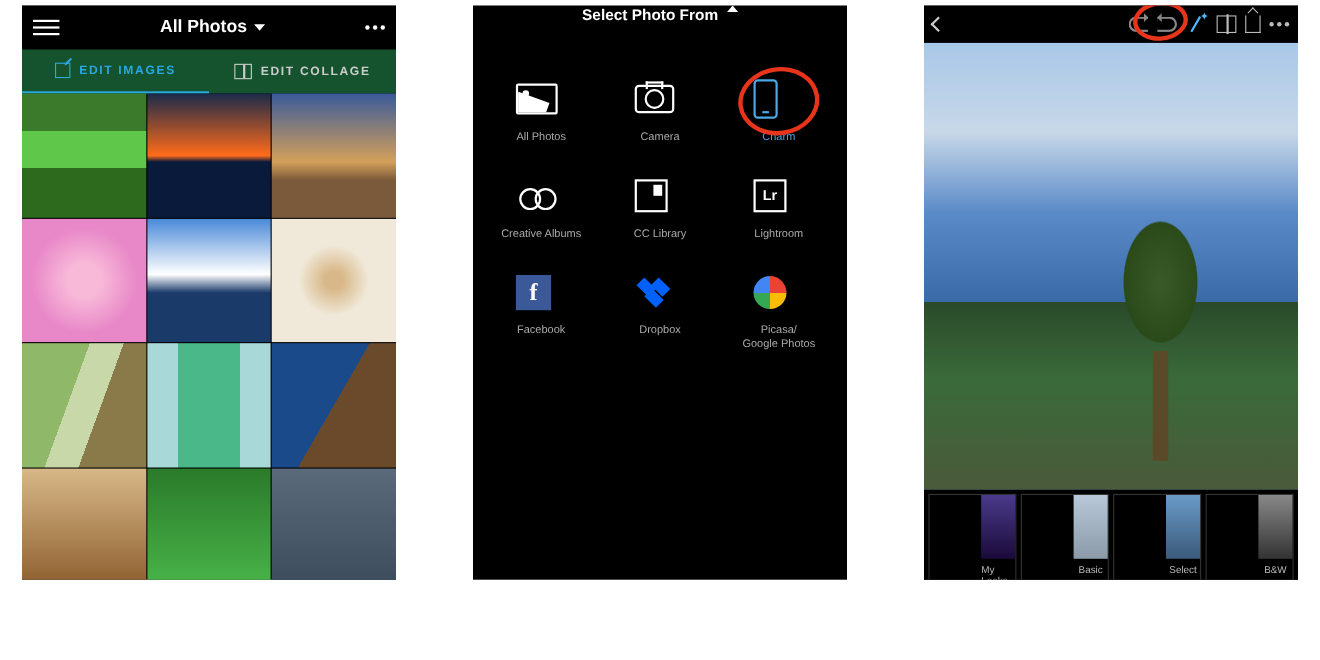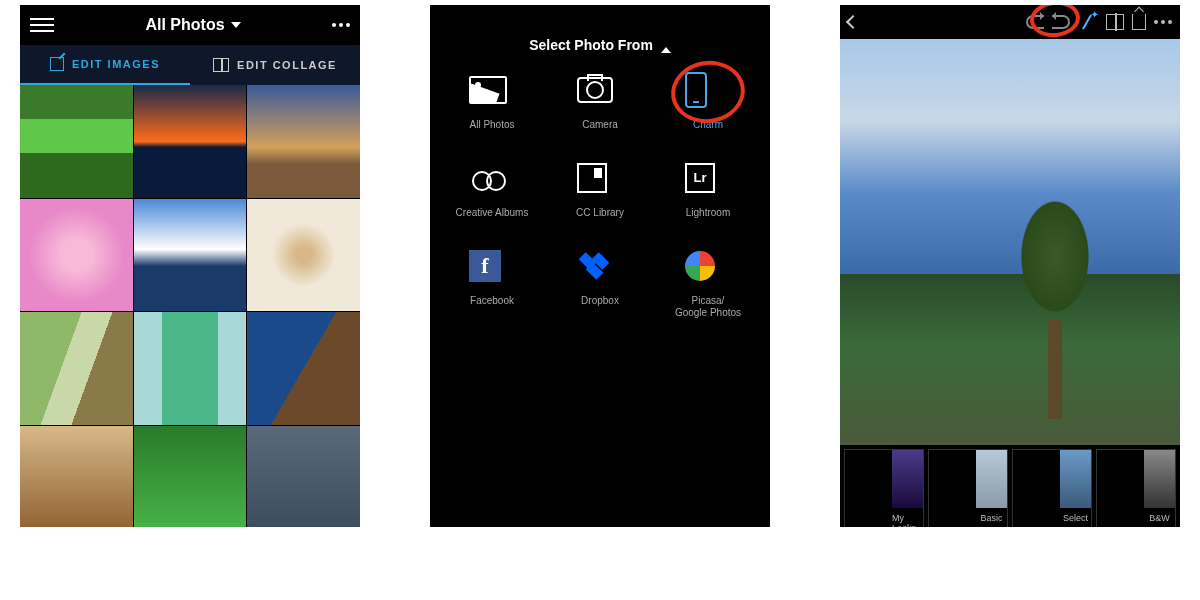--- a/index.html
+++ b/index.html
@@ -31,21 +31,21 @@
     justify-content: space-between;
     padding: 0 10px;
     background: #000;
   }
   .hamburger { width: 24px; display: flex; flex-direction: column; gap: 4px; }
   .hamburger span { height: 2px; background: #fff; }
   .s1-title { display: flex; align-items: center; gap: 6px; font-weight: 600; font-size: 16px; }
   .chev-down { width: 0; height: 0; border-left: 5px solid transparent; border-right: 5px solid transparent; border-top: 6px solid #fff; }
   .dots { display: flex; gap: 3px; }
   .dots span { width: 4px; height: 4px; background: #fff; border-radius: 50%; }
-  .s1-tabs { display: flex; height: 40px; background: #0f172a; }
+  .s1-tabs { display: flex; height: 40px; background: #14532d; }
   .s1-tab { flex: 1; display: flex; align-items: center; justify-content: center; gap: 8px; font-size: 11px; letter-spacing: 1.5px; font-weight: 700; }
   .s1-tab.active { color: #2aa8e0; border-bottom: 2px solid #2aa8e0; }
   .s1-tab.inactive { color: #ccc; }
   .edit-ico { width:14px;height:14px;border:1.5px solid currentColor;position:relative; }
   .edit-ico::after{content:"";position:absolute;right:-3px;top:-3px;width:8px;height:2px;background:currentColor;transform:rotate(-45deg);}
   .collage-ico{width:16px;height:14px;border:1.5px solid currentColor;position:relative;}
   .collage-ico::after{content:"";position:absolute;left:50%;top:0;bottom:0;width:1.5px;background:currentColor;}
   .s1-grid { display: grid; grid-template-columns: repeat(3,1fr); gap: 1px; }
   .thumb { width: 100%; aspect-ratio: 1/1; }
   .t1{background:linear-gradient(#3a7a2a 30%,#5fc84a 30%,#5fc84a 60%,#2d6a1e 60%);}
@@ -55,21 +55,21 @@
   .t5{background:linear-gradient(#4a8ad8,#fff 45%,#1a3a6a 60%);}
   .t6{background:radial-gradient(circle,#d8b888 10%,#f0e8d8 40%);}
   .t7{background:linear-gradient(110deg,#8fb868 40%,#c8d8a8 40%,#c8d8a8 60%,#8a7a4a 60%);}
   .t8{background:linear-gradient(90deg,#a8d8d8 25%,#4ab888 25%,#4ab888 75%,#a8d8d8 75%);}
   .t9{background:linear-gradient(120deg,#1a4a8a 50%,#6a4a2a 50%);}
   .t10{background:linear-gradient(#d8b888,#8a5a2a);}
   .t11{background:linear-gradient(#2a7a2a,#4ab84a);}
   .t12{background:linear-gradient(#5a6a7a,#3a4a5a);}
 
   
-  .s2-top { height: 48px; display: flex; align-items: flex-end; justify-content: center; gap: 8px; font-size: 14px; font-weight: 600; }
+  .s2-top { height: 48px; display: flex; align-items: flex-start; justify-content: center; gap: 8px; font-size: 14px; font-weight: 600; }
   .chev-up { width:0;height:0;border-left:5px solid transparent;border-right:5px solid transparent;border-bottom:6px solid #fff; }
   .s2-grid { display: grid; grid-template-columns: repeat(3,1fr); padding: 18px 8px; row-gap: 28px; }
   .s2-item { display: flex; flex-direction: column; align-items: center; gap: 10px; font-size: 10px; color: #aaa; position: relative; text-align:center; line-height:1.2; }
   .s2-item.highlight { color: #4aa8e8; }
   .s2-ico { width: 46px; height: 38px; display: flex; align-items: center; justify-content: flex-start; }
   .ico-photos{width:38px;height:28px;border:2px solid #fff;border-radius:2px;position:relative;overflow:hidden;}
   .ico-photos::before{content:"";position:absolute;left:4px;top:4px;width:6px;height:6px;border-radius:50%;background:#fff;}
   .ico-photos::after{content:"";position:absolute;left:-4px;bottom:-6px;width:30px;height:20px;background:#fff;transform:rotate(20deg);}
   .ico-camera{width:36px;height:26px;border:2px solid #fff;border-radius:4px;position:relative;}
   .ico-camera::before{content:"";position:absolute;left:50%;top:50%;width:14px;height:14px;border:2px solid #fff;border-radius:50%;transform:translate(-50%,-50%);}

